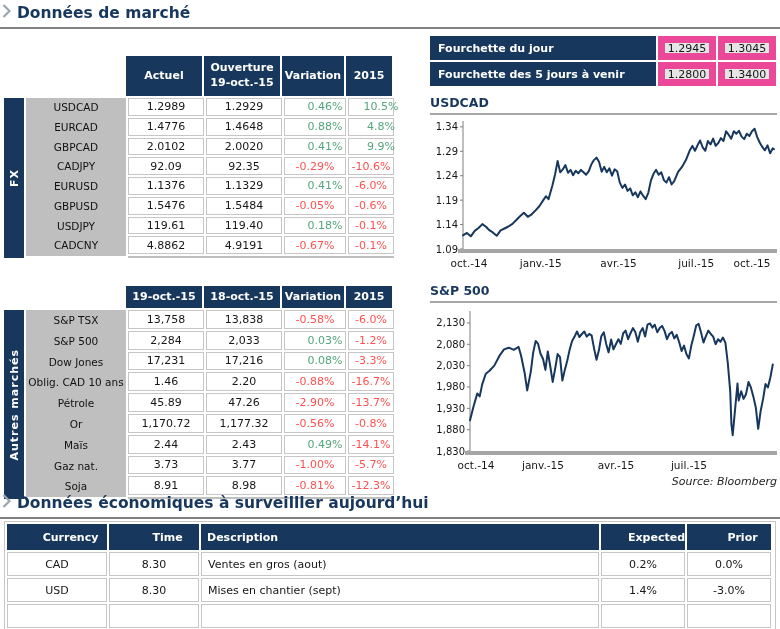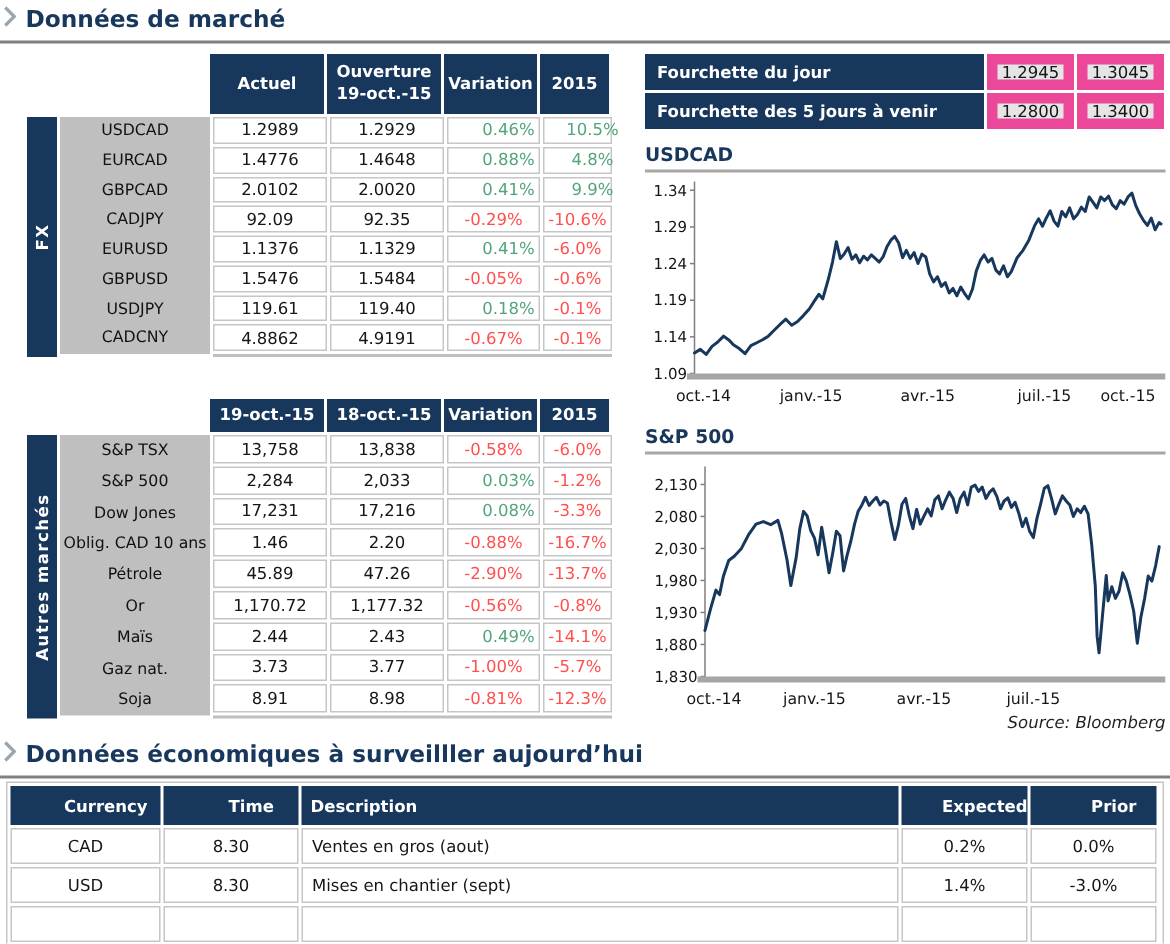--- a/index.html
+++ b/index.html
@@ -4,21 +4,21 @@
 <style>
   html,body{margin:0;padding:0;width:780px;height:629px;overflow:hidden;background:#fff;
     font-family:"DejaVu Sans","Liberation Sans",sans-serif;}
   .page{position:relative;width:780px;height:629px;background:#fff;}
 
   .section-head{position:absolute;left:0;width:778px;display:flex;gap:6px;
     padding:2px 4px 5px 2px;border-bottom:2px solid #808080;}
   .section-title{color:#17375D;font-weight:bold;font-size:15.5px;}
 
   
-  .mtable{position:absolute;left:18px;--pitch:19.75px;--cellh:17.75px;--headh:40px;}
+  .mtable{position:absolute;left:4px;margin-top:20px;--pitch:19.75px;--cellh:17.75px;--headh:40px;}
   .mt-head{display:grid;grid-template-columns:76px 76px 62px 46px;gap:2px;margin-left:122px;margin-bottom:2px;}
   .mt-hcell{background:#17375D;color:#fff;font-size:11px;font-weight:bold;display:flex;align-items:center;
     justify-content:center;text-align:center;white-space:pre-line;height:var(--headh);line-height:1.35;}
   .mt-body{display:flex;gap:2px;align-items:flex-start;}
   .mt-group{width:20px;background:#17375D;color:#fff;display:flex;align-items:center;justify-content:center;align-self:stretch;}
   .mt-group span{writing-mode:vertical-rl;transform:rotate(180deg);font-weight:bold;font-size:11px;letter-spacing:1px;}
   .mt-labels{width:100px;background:#BFBFBF;}
   .mt-label{height:var(--pitch);line-height:var(--pitch);text-align:center;font-size:10.5px;color:#111;white-space:nowrap;}
   .mt-rows{border-bottom:2px solid #BFBFBF;width:266px;}
   .mt-row{display:grid;grid-template-columns:76px 76px 62px 46px;gap:2px;margin-bottom:2px;}

